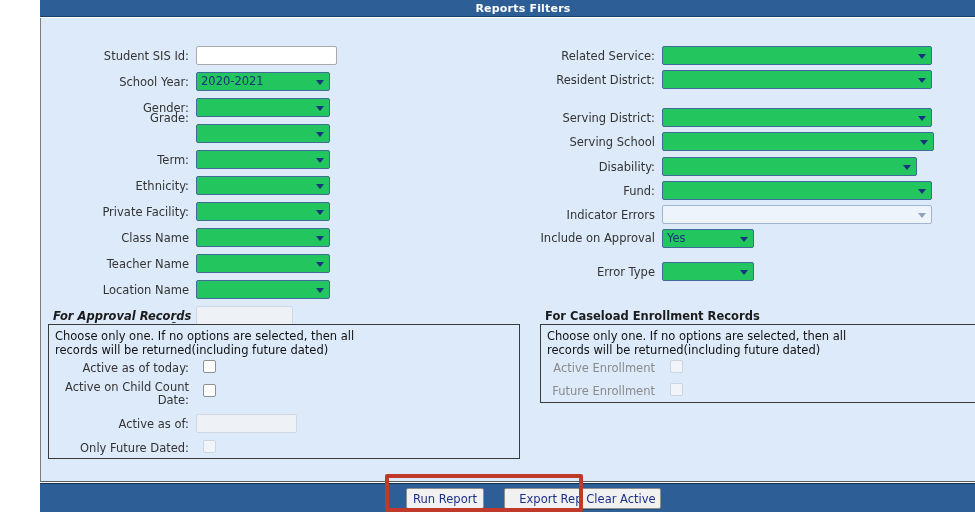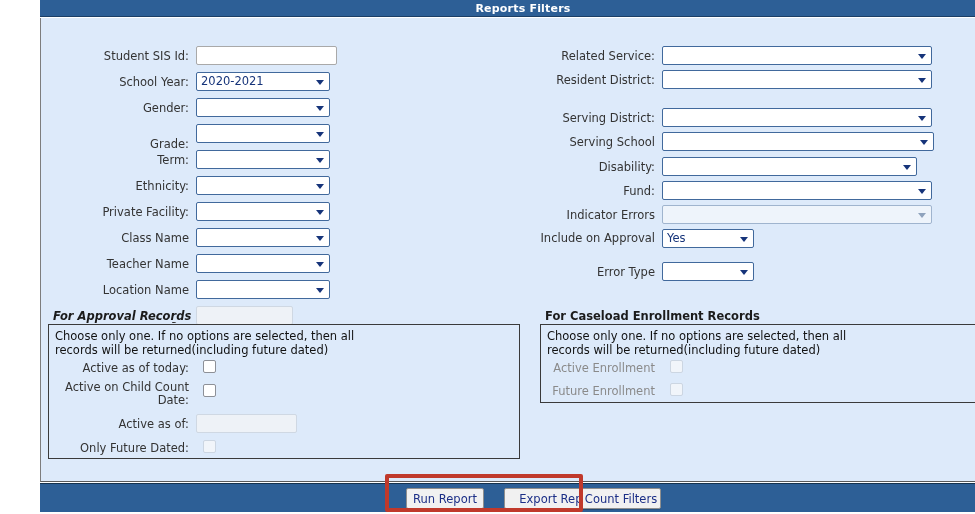--- a/index.html
+++ b/index.html
@@ -67,21 +67,21 @@
     padding: 0 3px;
   }
   .txtinput.disabled {
     background: #eef2f7;
     border: 1px solid #cfd8e3;
   }
 
   .sel {
     position: absolute;
     height: 19px;
-    background: #ffffff;
+    background: #22c55e;
     border: 1px solid #41699c;
     border-radius: 2px;
     font-size: 11.5px;
     color: #16347a;
     padding: 0 18px 0 4px;
     display: flex; align-items: center;
     line-height: 17px;
     white-space: nowrap;
     overflow: hidden;
   }
@@ -178,21 +178,21 @@
       <span>2020-2021</span>
       <span class="arrow"></span>
     </div>
 
     <div class="lbl" style="left:10px; top:84px; width:138px;">Gender:</div>
     <div class="sel" style="left:155px; top:80px; width:134px;">
       <span></span>
       <span class="arrow"></span>
     </div>
 
-    <div class="lbl" style="left:10px; top:120px; width:138px;">Grade:</div>
+    <div class="lbl" style="left:10px; top:94px; width:138px;">Grade:</div>
     <div class="sel" style="left:155px; top:106px; width:134px;">
       <span></span>
       <span class="arrow"></span>
     </div>
 
     <div class="lbl" style="left:10px; top:136px; width:138px;">Term:</div>
     <div class="sel" style="left:155px; top:132px; width:134px;">
       <span></span>
       <span class="arrow"></span>
     </div>
@@ -310,18 +310,18 @@
     <div class="cbx disabled" style="left:629px; top:342px;"></div>
 
     <div class="lbl" style="left:490px; top:367px; width:124px; color:#8a8a8a;">Future Enrollment</div>
     <div class="cbx disabled" style="left:629px; top:365px;"></div>
 
   </div>
 
   <div class="footerbar">
     <div class="btn" style="left:366px; top:4px; width:78px;">Run Report</div>
     <div class="btn" style="left:464px; top:4px; width:110px;">Export Report</div>
-    <div class="btn" style="left:541px; top:4px; width:80px;">Count Filters</div>
+    <div class="btn" style="left:541px; top:4px; width:80px;">Clear Active</div>
   </div>
 
   <div class="annot" style="left: 345px; top: 474px; width: 198px; height: 38px; border-color: rgb(192, 57, 43);"></div>
 
 </div>
 
 </body></html>

